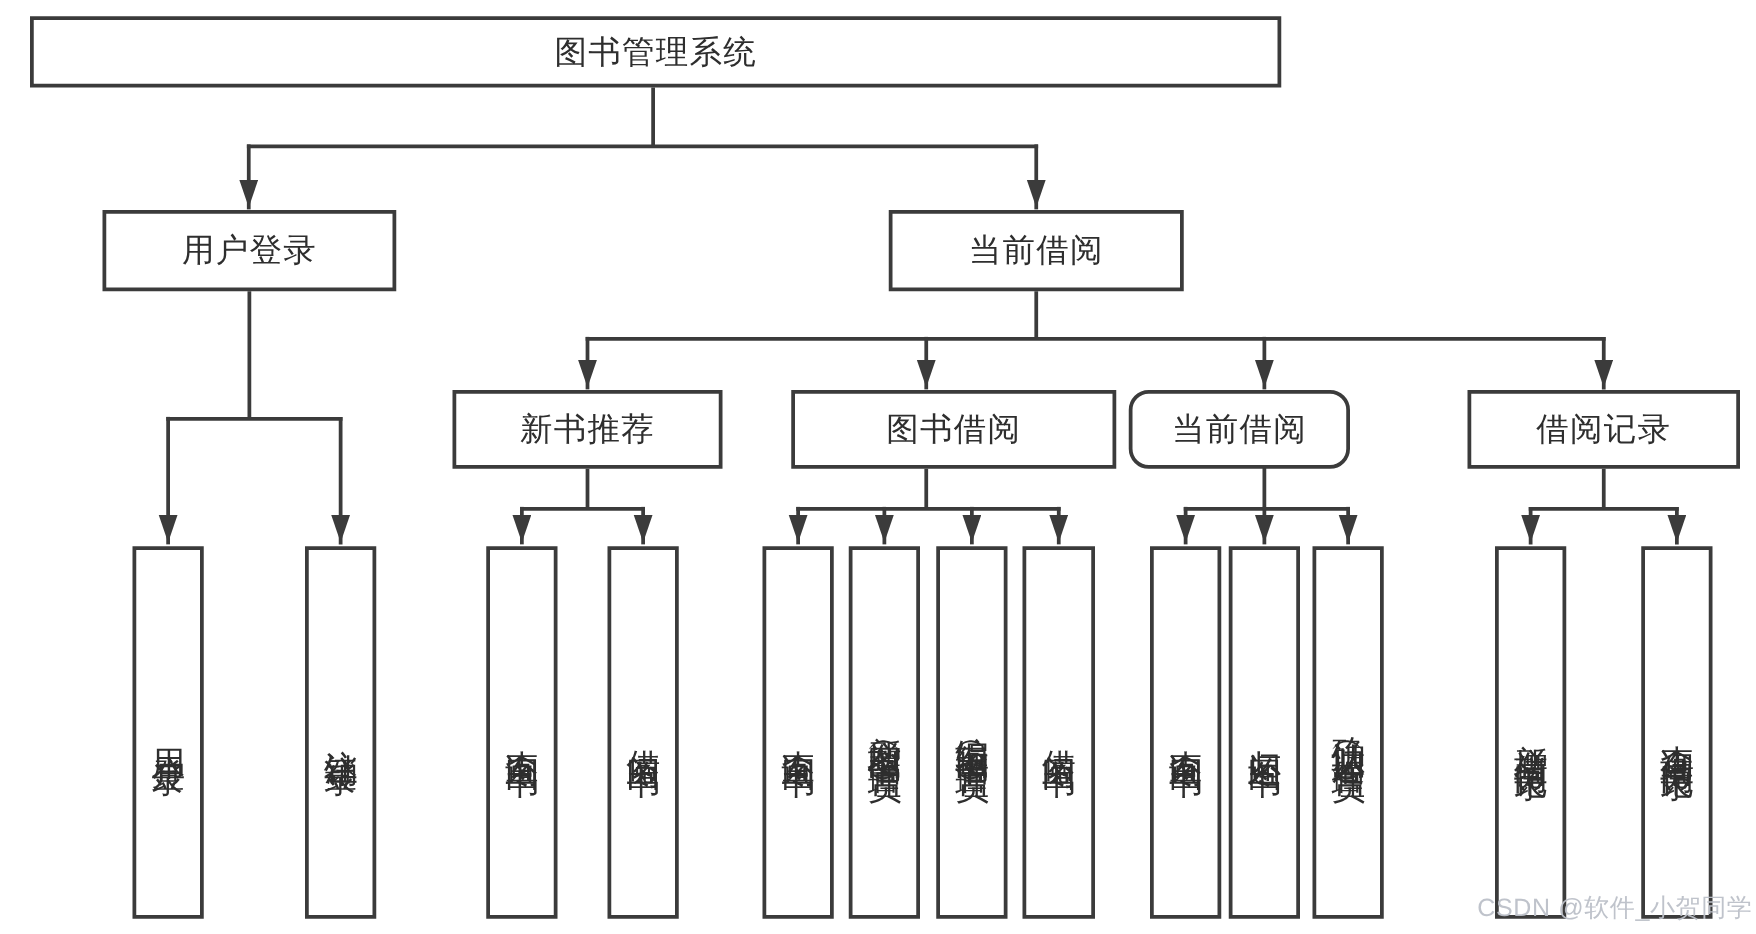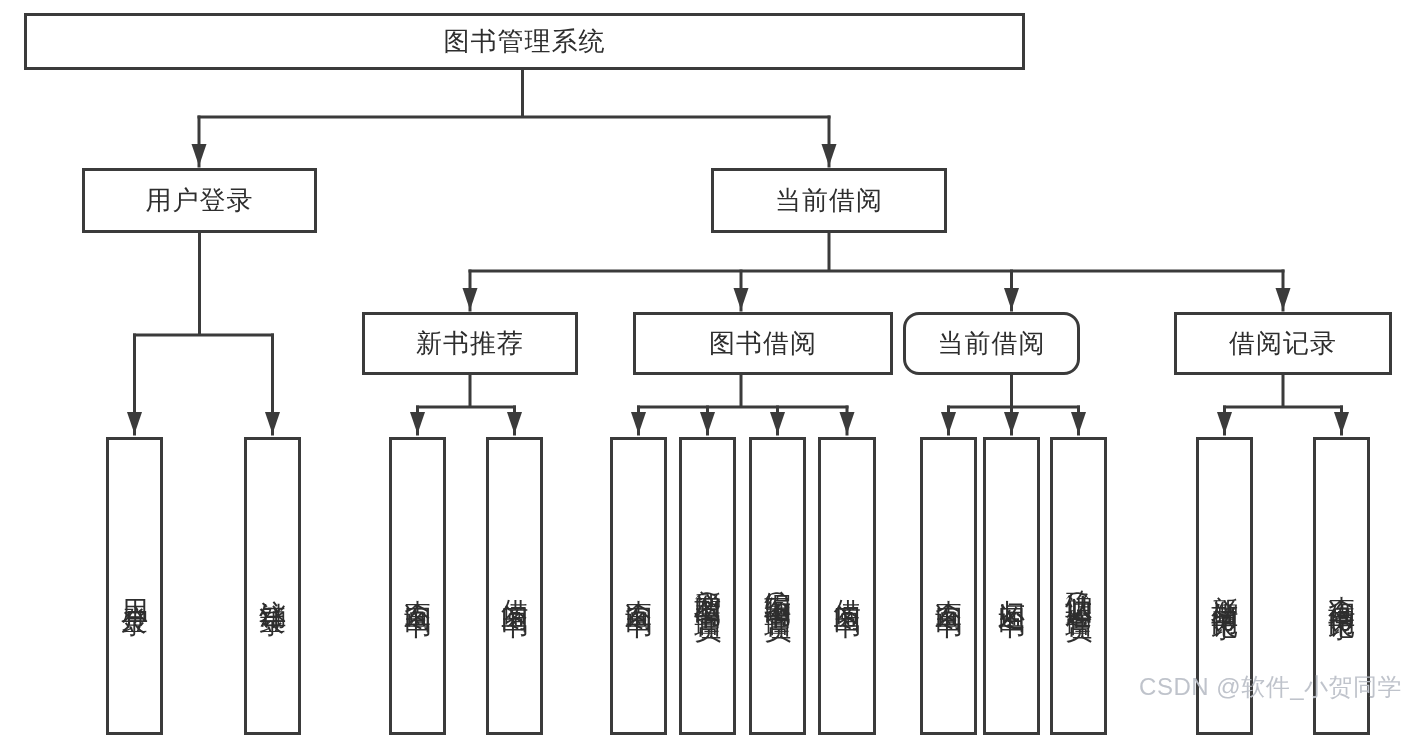--- a/index.html
+++ b/index.html
@@ -12,22 +12,22 @@
     position:absolute;box-sizing:border-box;border:3px solid #3b3b3b;background:#ffffff;
     display:flex;align-items:center;justify-content:center;color:#2e2e2e;z-index:2;
   }
   .node .lab{white-space:nowrap;}
   .hlab{font-size:26px;letter-spacing:1px;}
   .vbox .lab{
     writing-mode:vertical-rl;text-orientation:mixed;
     font-size:27px;letter-spacing:4px;line-height:1.05;white-space:nowrap;
   }
   .watermark{
-    position:absolute;right:3px;top:671px;z-index:5;
-    font-size:24px;letter-spacing:0.5px;color:rgba(188,192,200,0.95);
+    position:absolute;right:3px;top:713px;z-index:5;
+    font-size:20px;letter-spacing:0.5px;color:rgba(188,192,200,0.95);
   }
 </style>
 </head>
 <body>
 
 <div class="stage">
 
   <svg class="wires" width="1405" height="747" viewBox="0 0 1405 747" xmlns="http://www.w3.org/2000/svg">
     <defs>
       <marker id="arr" markerUnits="userSpaceOnUse" markerWidth="23" markerHeight="16" refX="22" refY="7.5" orient="auto">

